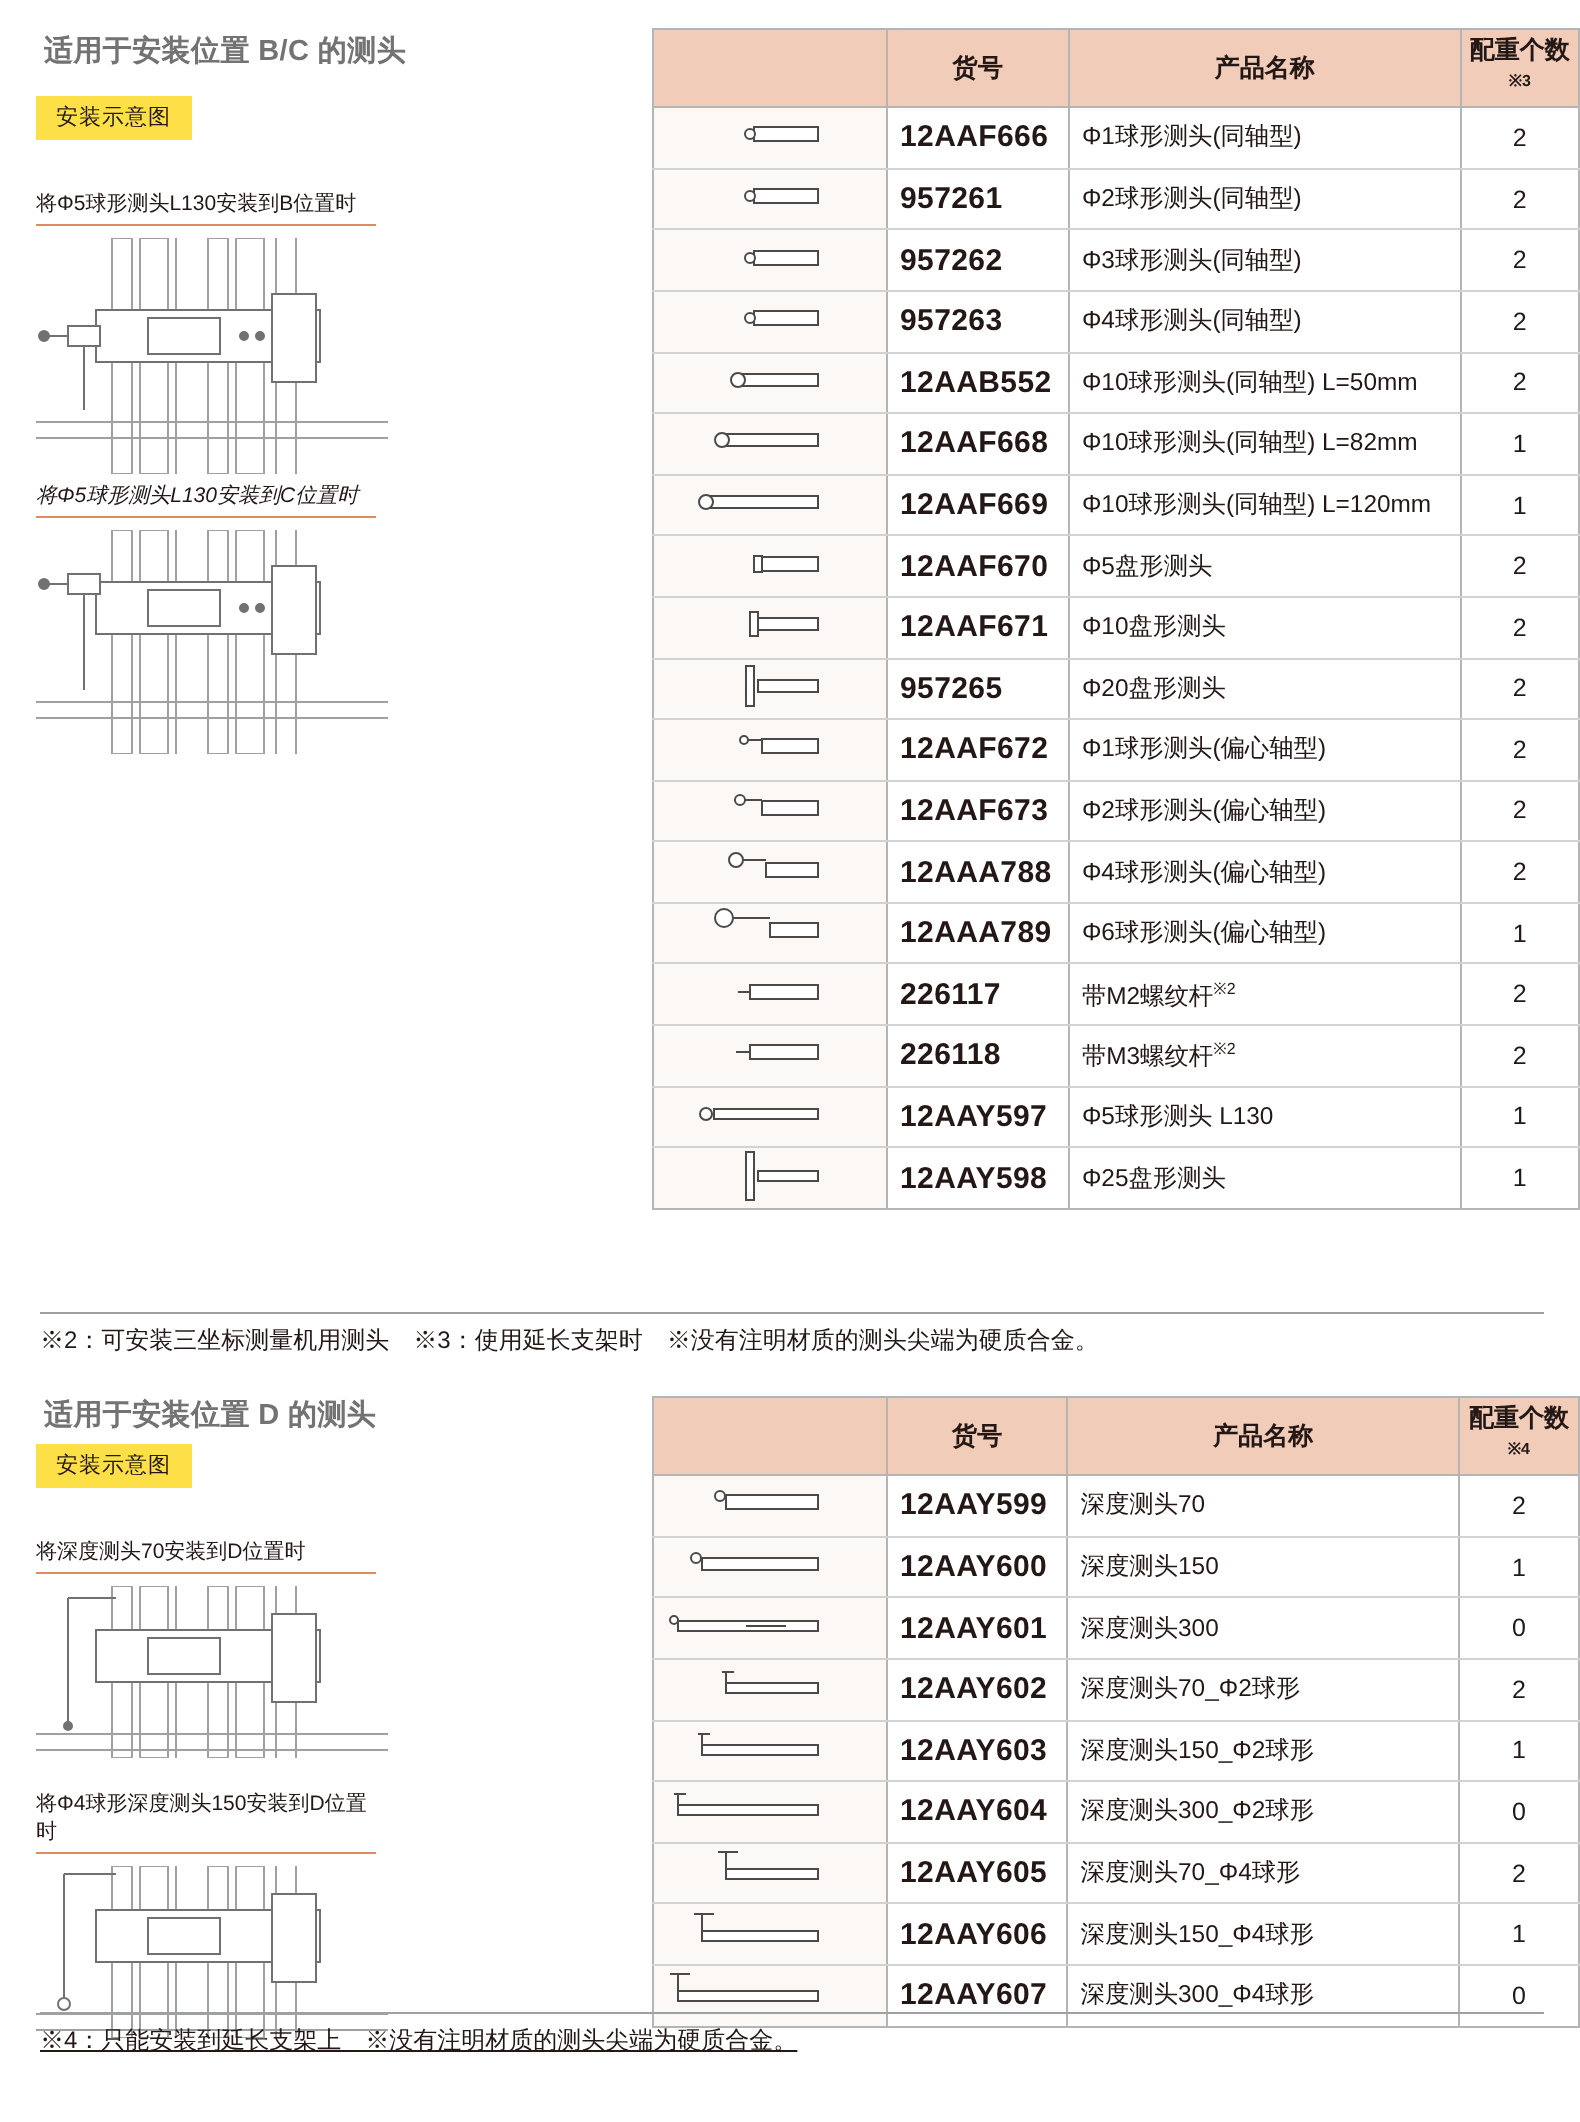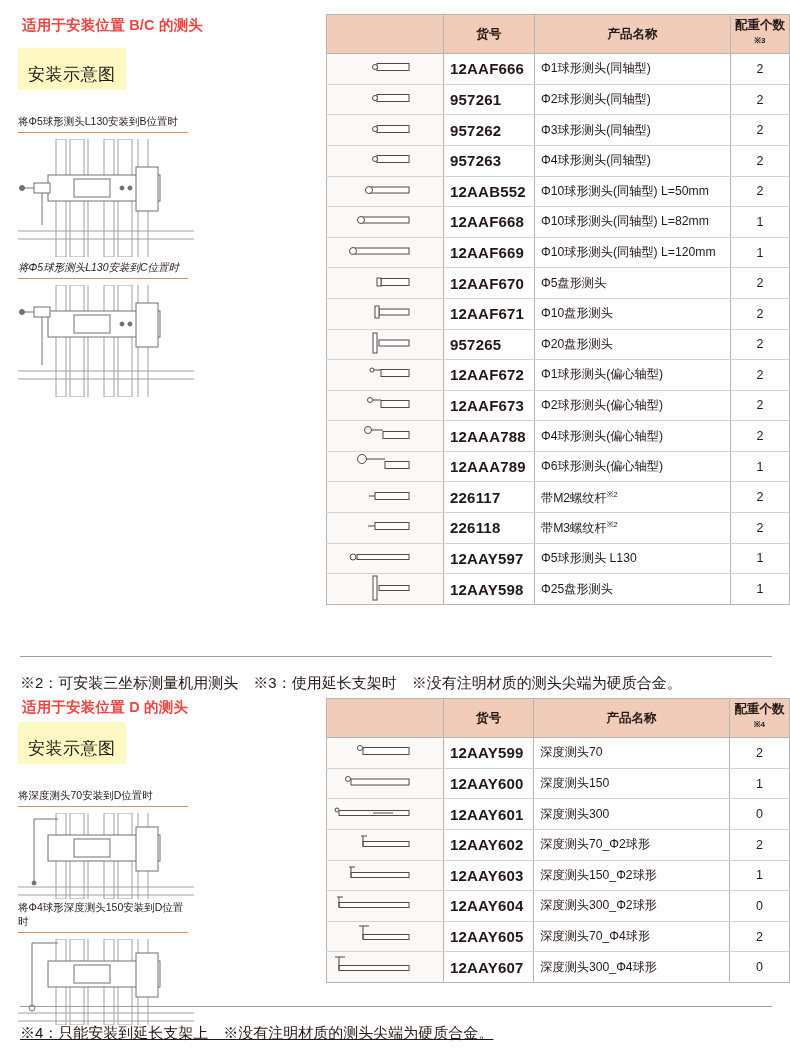--- a/index.html
+++ b/index.html
@@ -13,36 +13,36 @@
     position: relative;
     overflow: hidden;
   }
 
   
   .section { position: relative; }
 
   .sec-title {
     font-size: 14.5px;
     font-weight: bold;
-    color: #ef4444;
+    color: #737373;
     letter-spacing: .2px;
   }
 
   
   .diagram-col {
     position: absolute;
     left: 18px;
     width: 300px;
   }
   .diag-badge {
     display: inline-block;
-    background: #fef9c3;
+    background: #fde047;
     color: #231815;
-    font-size: 17px;
-    padding: 15px 10px 4px 10px;
+    font-size: 11px;
+    padding: 3px 10px 4px 10px;
     letter-spacing: .5px;
   }
   .diag-caption {
     font-size: 10.5px;
     color: #231815;
     margin-top: 25px;
     border-bottom: 1px solid #e08a5d;
     padding-bottom: 3px;
     width: 170px;
   }
@@ -82,24 +82,24 @@
   table.parts tr:last-child td { border-bottom: 1px solid #b5b5b6; }
   .col-img   { width: 110px; background: #fbf8f6; text-align: center; padding: 0; }
   .col-code  { width: 92px; font-weight: bold; font-size: 15px; text-align: left; letter-spacing: .2px; }
   .col-name  { width: 260px; font-size: 12.2px; }
   .col-qty   { width: 78px; text-align: center; font-size: 12.5px; margin-top: 32px; }
   th.col-img { background: #f0ccb9; }
 
   .sup { font-size: 8px; vertical-align: super; }
 
   .footnote {
-    font-size: 15px;
+    font-size: 12px;
     color: #231815;
     border-top: 1px solid #9fa0a0;
-    padding-top: 17px;
+    padding-top: 5px;
   }
 </style>
 </head>
 <body>
 
 <div class="section">
 
   <div class="sec-title" style="position:absolute;left:22px;top:16px;">适用于安装位置 B/C 的测头</div>
 
   <div class="diagram-col" style="top:48px;">
@@ -388,21 +388,21 @@
         <g stroke="#727171" fill="#727171">
             <circle cx="16" cy="70" r="2"></circle>
           </g>
         <g stroke="#9fa0a0" stroke-width="1" fill="none">
           <line x1="0" y1="74" x2="176" y2="74"></line>
           <line x1="0" y1="82" x2="176" y2="82"></line>
         </g>
       </svg>
     </div>
 
-    <div class="diag-caption" style="margin-top:2px;">将Φ4球形深度测头150安装到D位置时</div>
+    <div class="diag-caption" style="margin-top:16px;">将Φ4球形深度测头150安装到D位置时</div>
 
     <div class="diag-box" style="height:86px;margin-top:6px;">
       <svg width="180" height="86" viewBox="0 0 180 86">
         <g stroke="#9fa0a0" fill="none" stroke-width="1">
           <rect x="38" y="0" width="10" height="86"></rect>
           <rect x="52" y="0" width="14" height="86"></rect>
           <rect x="86" y="0" width="10" height="86"></rect>
           <rect x="100" y="0" width="14" height="86"></rect>
           <line x1="70" y1="0" x2="70" y2="86"></line>
           <line x1="120" y1="0" x2="120" y2="86"></line>
@@ -501,20 +501,30 @@
               <rect x="30" y="12.5" width="46" height="5" fill="#fff" stroke="#4c4948" stroke-width="1"></rect>
               <line x1="30" y1="4" x2="30" y2="17" stroke="#4c4948" stroke-width="1"></line>
               <line x1="26" y1="4" x2="36" y2="4" stroke="#4c4948" stroke-width="1"></line>
             </svg></td>
           <td class="col-code">12AAY605</td>
           <td class="col-name">深度测头70_Φ4球形</td>
           <td class="col-qty">2</td>
         </tr>
         <tr>
           <td class="col-img"><svg width="104" height="26" viewBox="0 0 104 26">
+              <rect x="18" y="12.5" width="58" height="5" fill="#fff" stroke="#4c4948" stroke-width="1"></rect>
+              <line x1="18" y1="4" x2="18" y2="17" stroke="#4c4948" stroke-width="1"></line>
+              <line x1="14" y1="4" x2="24" y2="4" stroke="#4c4948" stroke-width="1"></line>
+            </svg></td>
+          <td class="col-code">12AAY606</td>
+          <td class="col-name">深度测头150_Φ4球形</td>
+          <td class="col-qty">1</td>
+        </tr>
+        <tr>
+          <td class="col-img"><svg width="104" height="26" viewBox="0 0 104 26">
               <rect x="6" y="12.5" width="70" height="5" fill="#fff" stroke="#4c4948" stroke-width="1"></rect>
               <line x1="6" y1="4" x2="6" y2="17" stroke="#4c4948" stroke-width="1"></line>
               <line x1="2" y1="4" x2="12" y2="4" stroke="#4c4948" stroke-width="1"></line>
             </svg></td>
           <td class="col-code">12AAY607</td>
           <td class="col-name">深度测头300_Φ4球形</td>
           <td class="col-qty">0</td>
         </tr>
       </tbody>
   </table>

